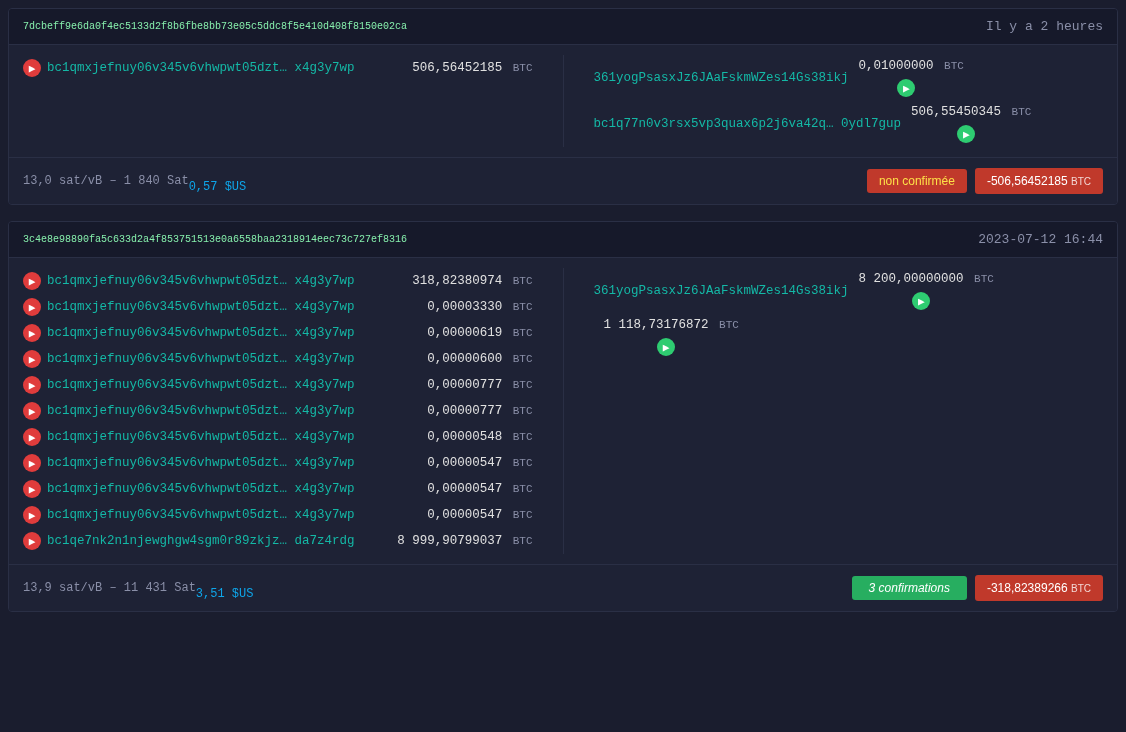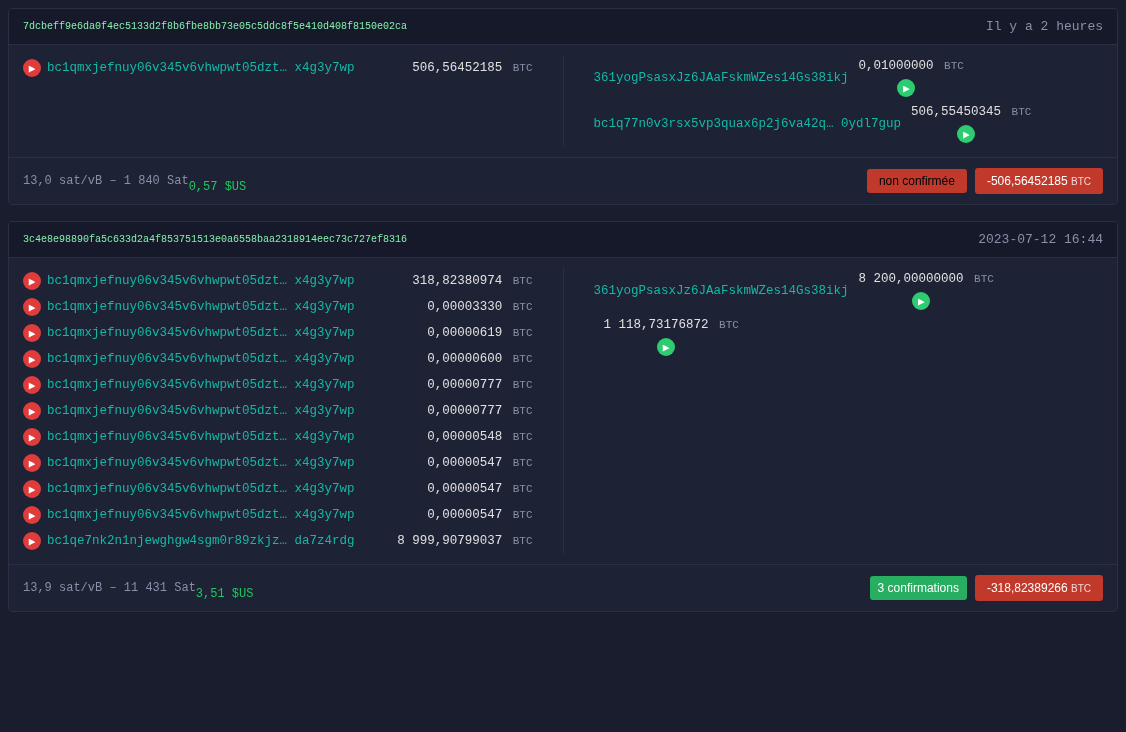--- a/index.html
+++ b/index.html
@@ -114,48 +114,49 @@
 
     .tx-meta {
       display: flex;
       align-items: center;
       gap: 0;
       color: #8a8fa8;
       font-size: 12px;
     }
 
     .tx-meta .usd {
-      color: #22c55e;
+      color: #0ea5e9;
       margin-top: 12px;
     }
 
     .tx-actions {
       display: flex;
       align-items: center;
       gap: 8px;
     }
 
     .btn-unconfirmed {
       background: #c0392b;
-      color: #000000;
+      color: #fde047;
       border: none;
       padding: 5px 12px;
       border-radius: 3px;
       font-size: 12px;
       cursor: pointer;
     }
 
     .btn-confirmed {
       background: #27ae60;
       color: white;
       border: none;
-      padding: 5px 8px;
+      padding: 5px 17px;
       border-radius: 3px;
       font-size: 12px;
       cursor: pointer;
+      font-style: italic;
     }
 
     .btn-amount-negative {
       background: #c0392b;
       color: white;
       border: none;
       padding: 6px 12px;
       border-radius: 3px;
       font-size: 12px;
       cursor: default;

